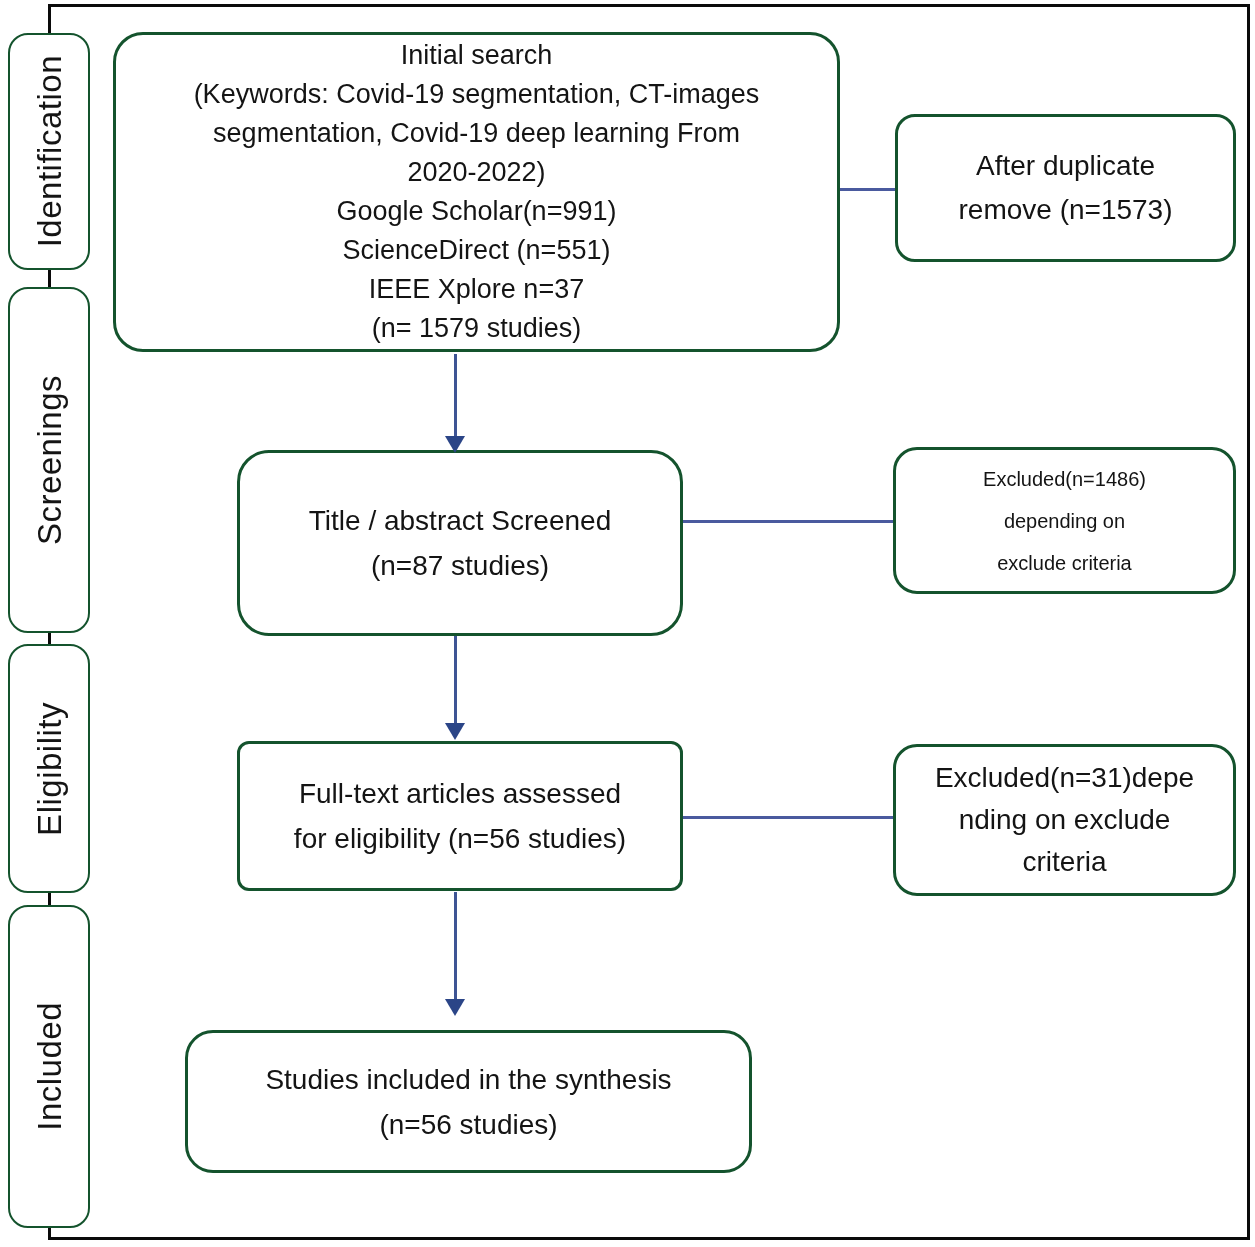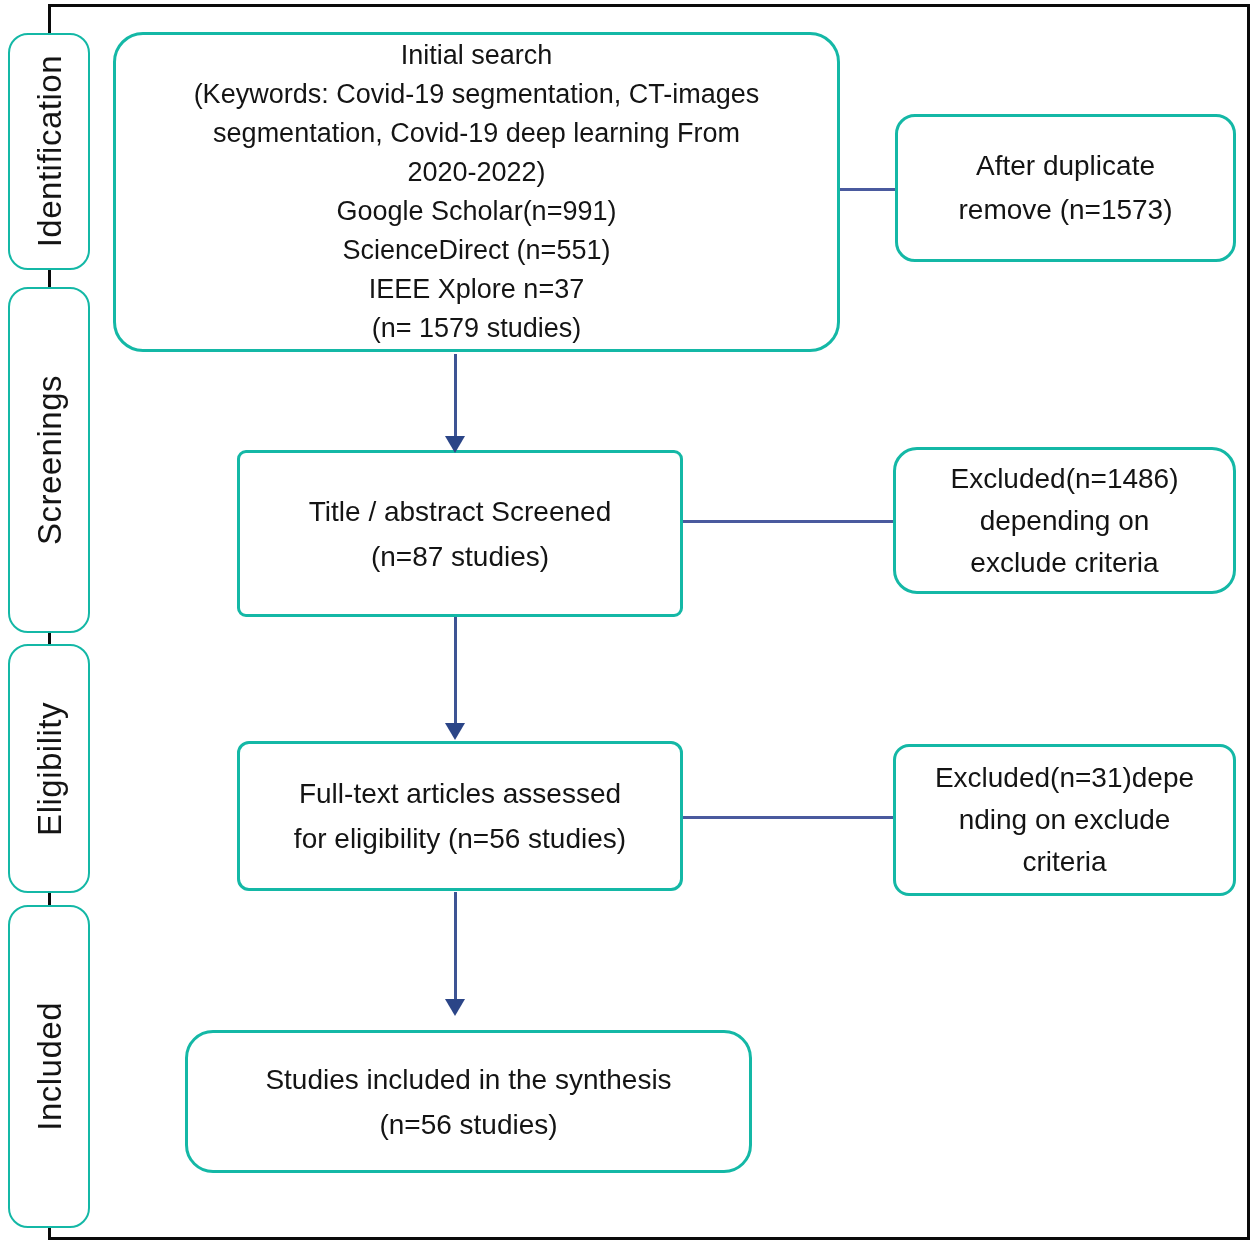--- a/index.html
+++ b/index.html
@@ -21,21 +21,21 @@
     left: 48px; top: 4px;
     width: 1202px; height: 1236px;
     border: 3px solid #0a0a0a;
     z-index: 0;
   }
 
   
   .box {
     position: absolute;
     background: #ffffff;
-    border: 3px solid #14b8a6;
+    border: 3px solid #14532d;
     display: flex;
     align-items: center;
     justify-content: center;
     text-align: center;
     white-space: pre-line;
     z-index: 2;
   }
 
   
   .stage {
@@ -51,28 +51,28 @@
     transform: rotate(180deg);
     line-height: 1;
   }
   .stage-1 { top: 33px;  height: 237px; }
   .stage-2 { top: 287px; height: 346px; }
   .stage-3 { top: 644px; height: 249px; }
   .stage-4 { top: 905px; height: 323px; }
 
   
   .main-1 { left: 113px; top: 32px;   width: 727px; height: 320px; border-radius: 30px; font-size: 27px; line-height: 39px; }
-  .main-2 { left: 237px; top: 450px;  width: 446px; height: 167px; border-radius: 9px; font-size: 28px; line-height: 45px; }
+  .main-2 { left: 237px; top: 450px;  width: 446px; height: 186px; border-radius: 32px; font-size: 28px; line-height: 45px; }
   .main-3 { left: 237px; top: 741px;  width: 446px; height: 150px; border-radius: 12px; font-size: 28px; line-height: 45px; }
   .main-4 { left: 185px; top: 1022px; width: 567px; height: 143px; border-radius: 28px; font-size: 28px; line-height: 45px; margin-top: 8px; }
 
   
   .side-1 { left: 895px; top: 114px; width: 341px; height: 148px; border-radius: 20px; font-size: 28px; line-height: 44px; }
-  .side-2 { left: 893px; top: 447px; width: 343px; height: 147px; border-radius: 24px; font-size: 28px; line-height: 42px; text-align: center; }
-  .side-3 { left: 893px; top: 744px; width: 343px; height: 152px; border-radius: 16px; font-size: 28px; line-height: 42px; text-align: center; }
+  .side-2 { left: 893px; top: 447px; width: 343px; height: 147px; border-radius: 24px; font-size: 20px; line-height: 42px; text-align: center; }
+  .side-3 { left: 893px; top: 744px; width: 343px; height: 152px; border-radius: 24px; font-size: 28px; line-height: 42px; text-align: center; }
 
   
   .vline {
     position: absolute;
     width: 3px;
     background: #3e5494;
     z-index: 1;
   }
   .vline-1 { left: 454px; top: 354px; height: 83px; }
   .vline-2 { left: 454px; top: 602px; height: 122px; }

